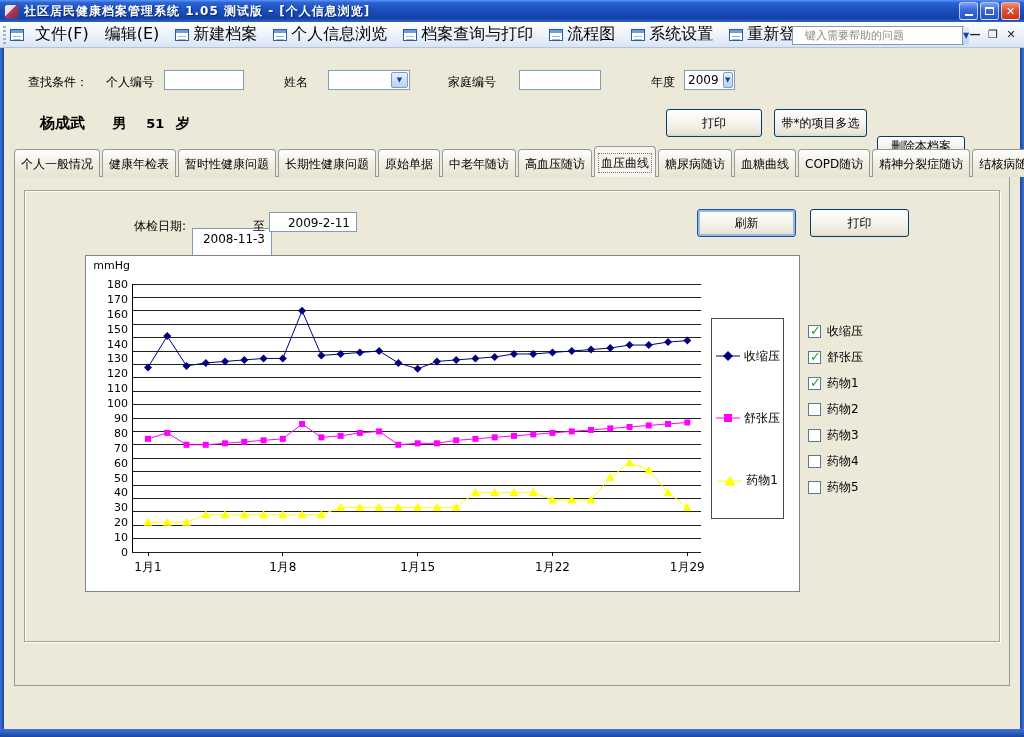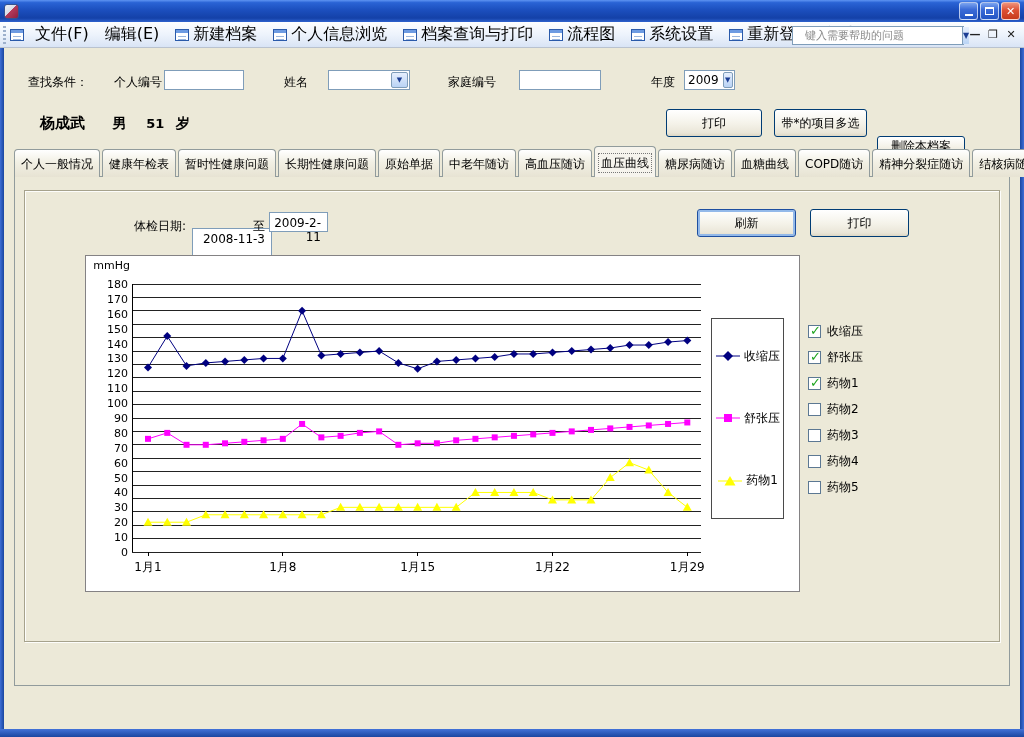--- a/index.html
+++ b/index.html
@@ -104,20 +104,21 @@
   .cb-check { position:absolute; left:1px; top:-3px; color:#1EA41E; font-size:13px; font-weight:bold; }
   .cb-label { font-size:12px; margin-left:6px; color:#000; }
 </style>
 </head>
 <body>
 
 <div class="screen">
 
   <div class="titlebar">
     <div class="app-icon"></div>
+    <div class="title-text">社区居民健康档案管理系统 1.05 测试版 - [个人信息浏览]</div>
     <div class="win-btns">
       <div class="win-btn">
           <span class="min-glyph"></span>
         </div>
       <div class="win-btn">
           <span class="max-glyph"></span>
         </div>
       <div class="win-btn close">✕</div>
     </div>
   </div>
@@ -170,21 +171,21 @@
       <div class="child-btn">✕</div>
     </div>
   </div>
 
   <div class="client-bg"></div>
   <div class="frame-left"></div>
   <div class="frame-right"></div>
   <div class="frame-bottom"></div>
 
   <div class="lbl" style="left:28px; top:74px;">查找条件：</div>
-  <div class="lbl" style="left:106px; top:74px;margin-left:8px;">个人编号</div>
+  <div class="lbl" style="left:106px; top:74px;">个人编号</div>
   <input class="txt-input" style="left: 164px; top: 70px; width: 80px; height: 20px;" value="">
   <div class="lbl" style="left:284px; top:74px;">姓名</div>
   <div class="combo" style="left:328px; top:70px; width:82px; height:20px;">
     <span class="val"></span>
     <span class="combo-arrow">▼</span>
   </div>
   <div class="lbl" style="left:448px; top:74px;">家庭编号</div>
   <input class="txt-input" style="left: 519px; top: 70px; width: 82px; height: 20px;" value="">
   <div class="lbl" style="left:651px; top:74px;">年度</div>
   <div class="combo" style="left:684px; top:70px; width:51px; height:20px;">
@@ -217,21 +218,21 @@
       <div class="tab"><span class="tab-label">COPD随访</span></div>
       <div class="tab"><span class="tab-label">精神分裂症随访</span></div>
       <div class="tab"><span class="tab-label">结核病随访</span></div>
     </div>
   <div class="tab-page"></div>
   <div class="inner-panel"></div>
 
   <div class="lbl" style="left:90px; top:218px; z-index:4;margin-left:44px;">体检日期:</div>
   <div class="date-box" style="left:152px; top:228px; width:80px; height:36px; z-index:4;margin-left:40px;">2008-11-3</div>
   <div class="lbl" style="left:253px; top:218px; z-index:4;">至</div>
-  <div class="date-box" style="left:269px; top:212px; width:59px; height:20px; z-index:4;">2009-2-11</div>
+  <div class="date-box" style="left:269px; top:212px; width:88px; height:20px; z-index:4;">2009-2-11</div>
   <div class="xpbtn focused" style="left:697px; top:209px; width:99px; height:28px; z-index:4;">刷新</div>
   <div class="xpbtn" style="left:810px; top:209px; width:99px; height:28px; z-index:4;">打印</div>
 
   <div class="chart-box">
     <div id="chart-mount"><svg width="713" height="335">
           <line x1="46" y1="28" x2="615" y2="28" stroke="#222" stroke-width="1" shape-rendering="crispEdges"></line>
           <line x1="46" y1="41.4" x2="615" y2="41.4" stroke="#222" stroke-width="1" shape-rendering="crispEdges"></line>
           <line x1="46" y1="54.8" x2="615" y2="54.8" stroke="#222" stroke-width="1" shape-rendering="crispEdges"></line>
           <line x1="46" y1="68.2" x2="615" y2="68.2" stroke="#222" stroke-width="1" shape-rendering="crispEdges"></line>
           <line x1="46" y1="81.6" x2="615" y2="81.6" stroke="#222" stroke-width="1" shape-rendering="crispEdges"></line>

